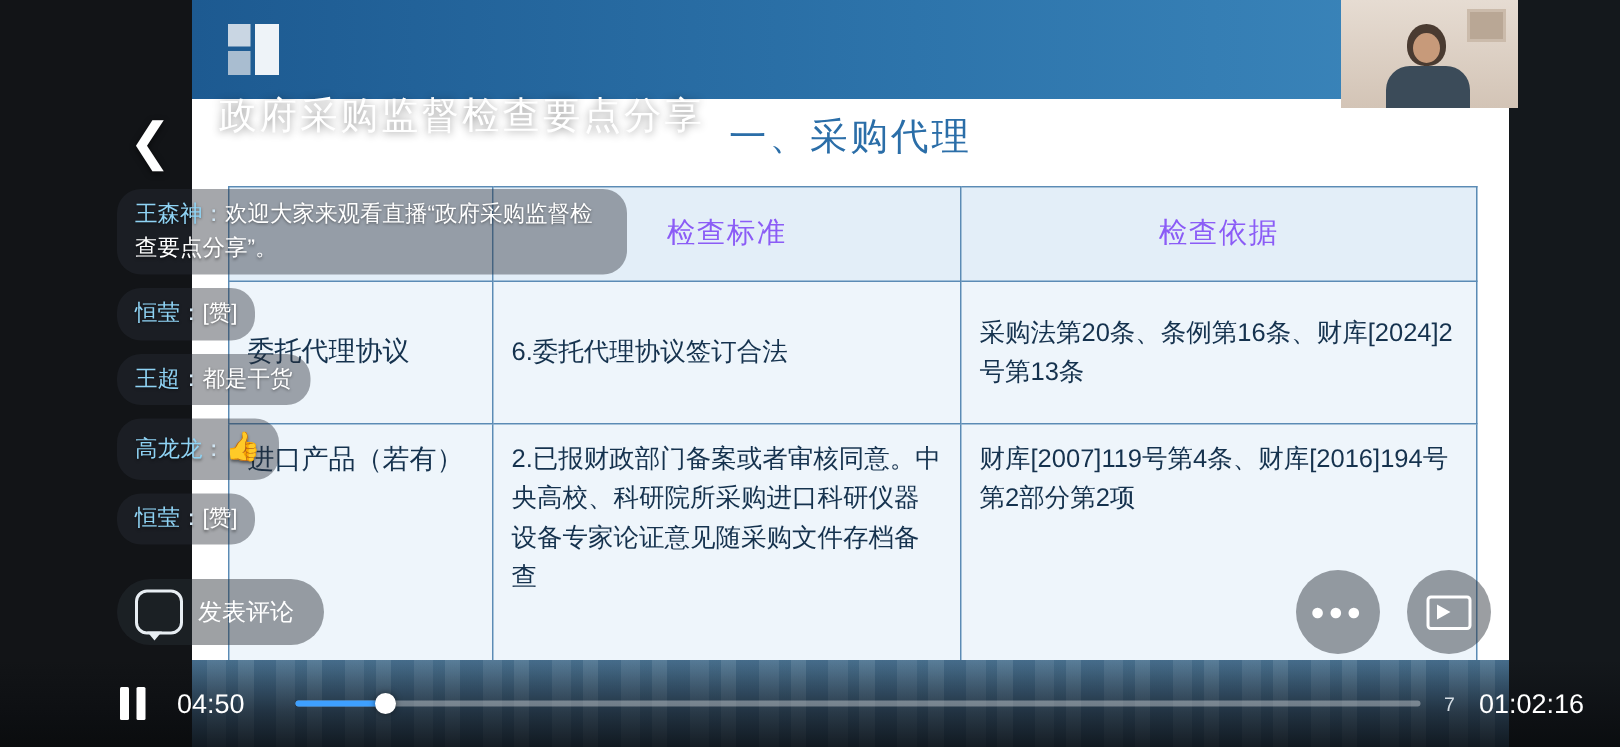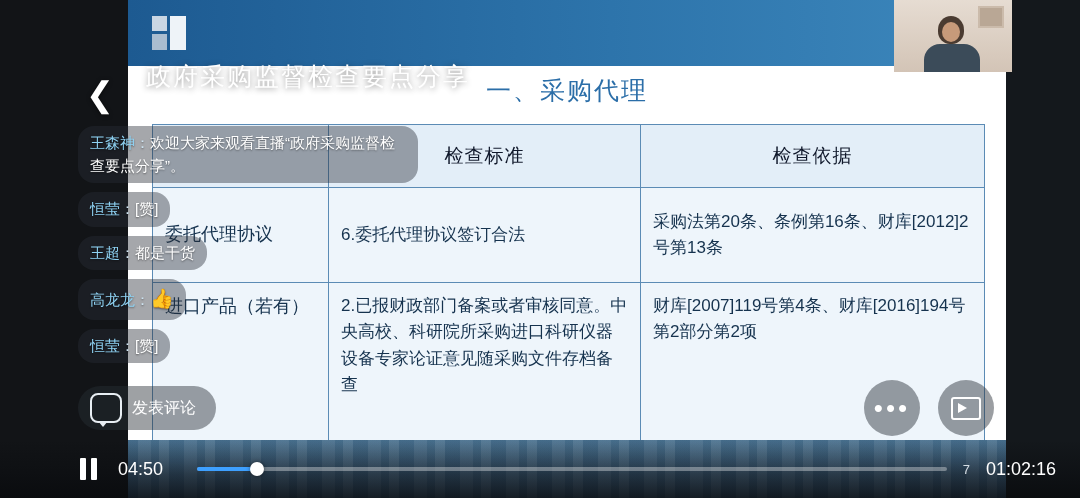--- a/index.html
+++ b/index.html
@@ -123,21 +123,21 @@
     line-height: 1.55;
     font-weight: normal;
     background: #eef5fb;
   }
   .slide-table thead th {
     background: #e3eef8;
     text-align: center;
     font-size: 19px;
     letter-spacing: 1px;
     height: 42px;
-    color: #0f172a;
+    color: #8b5cf6;
     font-family: Liberation Serif, serif;
   }
   .col-a { width: 176px; }
   .col-b { width: 312px; }
   .col-c { width: 344px; }
   .cell-a { text-align: left; font-size: 18px; }
   .cell-b { text-align: left; }
   .cell-c { text-align: left; }
   .row-1 td { height: 74px; }
   .row-2 td { height: 140px; vertical-align: top; }
@@ -407,21 +407,21 @@
         <tr>
           <th></th>
           <th>检查标准</th>
           <th>检查依据</th>
         </tr>
       </thead>
       <tbody>
         <tr class="row-1">
           <td class="cell-a">委托代理协议</td>
           <td class="cell-b">6.委托代理协议签订合法</td>
-          <td class="cell-c">采购法第20条、条例第16条、财库[2012]2号第13条</td>
+          <td class="cell-c">采购法第20条、条例第16条、财库[2024]2号第13条</td>
         </tr>
         <tr class="row-2">
           <td class="cell-a">进口产品（若有）</td>
           <td class="cell-b">2.已报财政部门备案或者审核同意。中央高校、科研院所采购进口科研仪器设备专家论证意见随采购文件存档备查</td>
           <td class="cell-c">财库[2007]119号第4条、财库[2016]194号第2部分第2项</td>
         </tr>
       </tbody>
     </table>
   </div>
 

